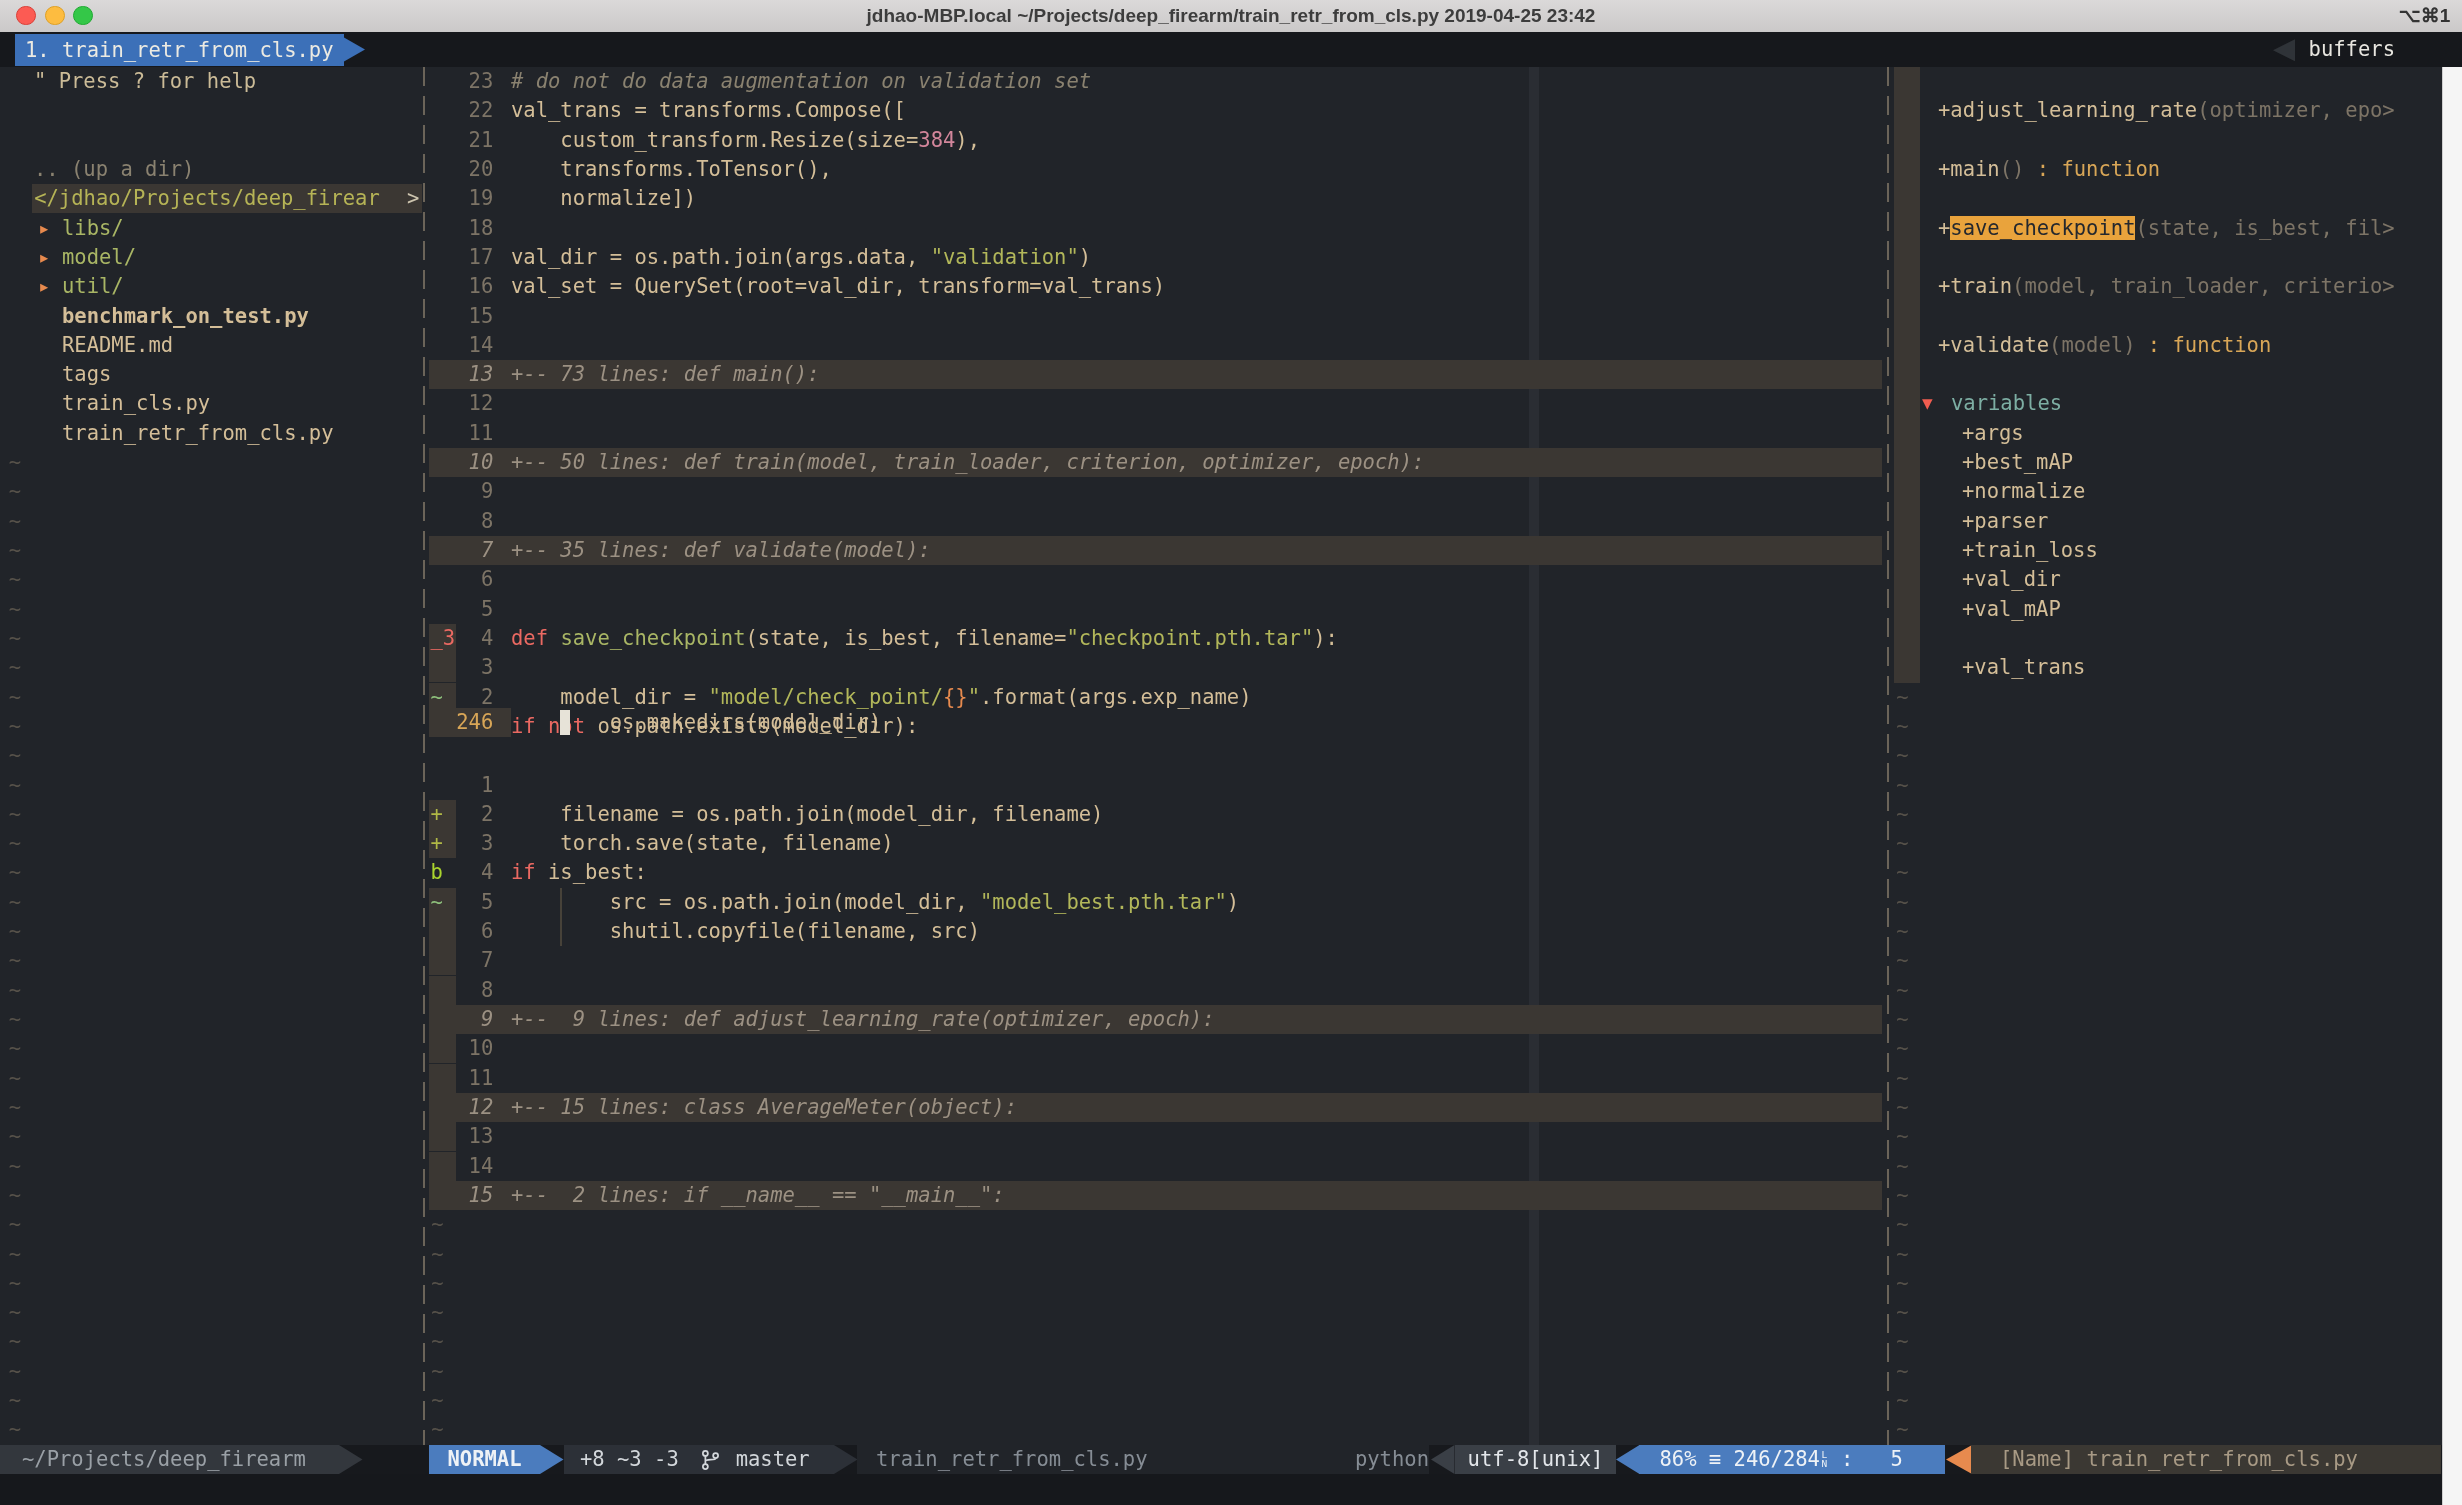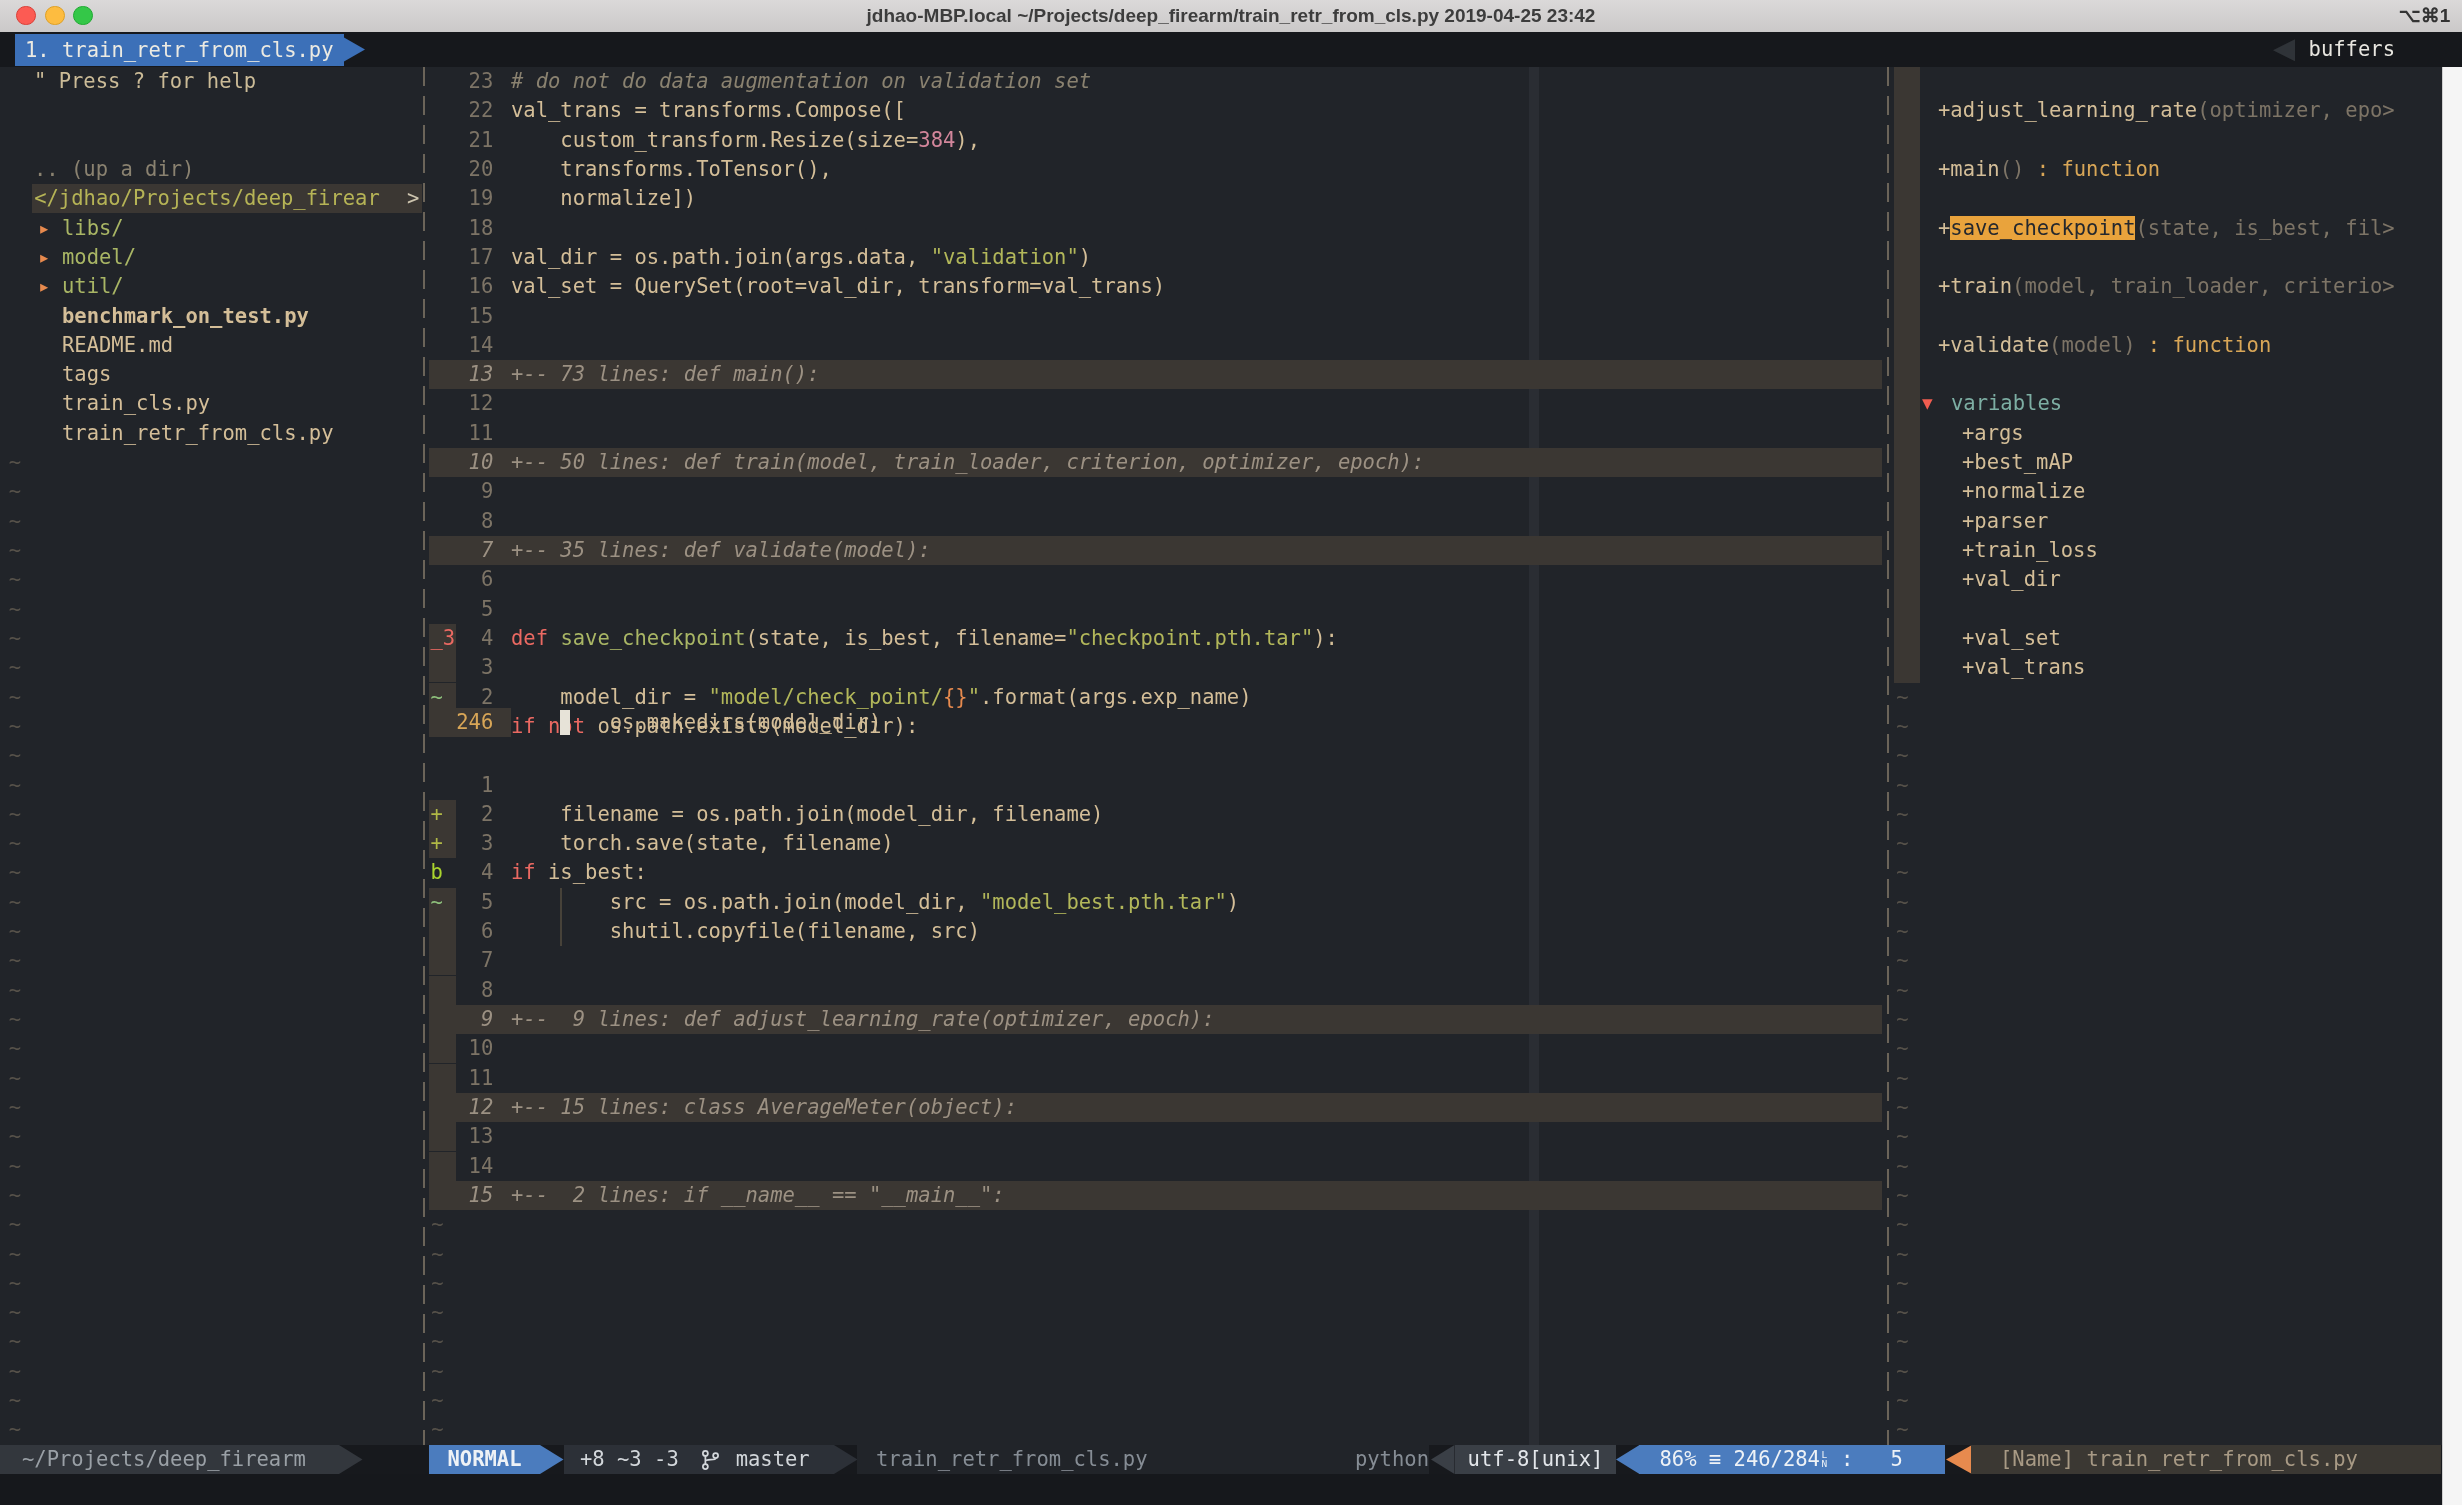--- a/index.html
+++ b/index.html
@@ -203,21 +203,21 @@
       <div class="row" style="top: 147px; width: 100%;"><div style="position: absolute; left: 44px; white-space: pre;"><span class="tg-name">+</span><span class="tg-hl">save_checkpoint</span><span class="tg-gray">(state, is_best, fil</span><span class="tg-gray">&gt;</span></div></div>
       <div class="row" style="top: 264px; width: 100%;"><div style="position: absolute; left: 44px; white-space: pre;"><span class="tg-name">+validate</span><span class="tg-gray">(model)</span><span class="tg-fn"> : function</span></div></div>
       <div class="row" style="top: 205px; width: 100%;"><div style="position: absolute; left: 44px; white-space: pre;"><span class="tg-name">+train</span><span class="tg-gray">(model, train_loader, criterio</span><span class="tg-gray">&gt;</span></div></div>
       <div class="row" style="top: 322px; width: 100%;"><span class="tg-tri" style="position: absolute; left: 28px;">▼</span><span class="tg-kind" style="position: absolute; left: 57px;">variables</span></div>
       <div class="row" style="top: 352px; width: 100%;"><span class="tg-name" style="position: absolute; left: 68px;">+args</span></div>
       <div class="row" style="top: 381px; width: 100%;"><span class="tg-name" style="position: absolute; left: 68px;">+best_mAP</span></div>
       <div class="row" style="top: 410px; width: 100%;"><span class="tg-name" style="position: absolute; left: 68px;">+normalize</span></div>
       <div class="row" style="top: 440px; width: 100%;"><span class="tg-name" style="position: absolute; left: 68px;">+parser</span></div>
       <div class="row" style="top: 469px; width: 100%;"><span class="tg-name" style="position: absolute; left: 68px;">+train_loss</span></div>
       <div class="row" style="top: 498px; width: 100%;"><span class="tg-name" style="position: absolute; left: 68px;">+val_dir</span></div>
-      <div class="row" style="top: 557px; width: 100%;"><span class="tg-name" style="position: absolute; left: 68px;">+val_set</span></div>
+      <div class="row" style="top: 528px; width: 100%;"><span class="tg-name" style="position: absolute; left: 68px;">+val_mAP</span></div>
       <div class="row" style="top: 586px; width: 100%;"><span class="tg-name" style="position: absolute; left: 68px;">+val_trans</span></div>
       <div class="row" style="top: 616px; width: 100%; left: 2.2px;"><span class="tilde">~</span></div>
       <div class="row" style="top: 645px; width: 100%; left: 2.2px;"><span class="tilde">~</span></div>
       <div class="row" style="top: 674px; width: 100%; left: 2.2px;"><span class="tilde">~</span></div>
       <div class="row" style="top: 704px; width: 100%; left: 2.2px;"><span class="tilde">~</span></div>
       <div class="row" style="top: 733px; width: 100%; left: 2.2px;"><span class="tilde">~</span></div>
       <div class="row" style="top: 762px; width: 100%; left: 2.2px;"><span class="tilde">~</span></div>
       <div class="row" style="top: 791px; width: 100%; left: 2.2px;"><span class="tilde">~</span></div>
       <div class="row" style="top: 821px; width: 100%; left: 2.2px;"><span class="tilde">~</span></div>
       <div class="row" style="top: 850px; width: 100%; left: 2.2px;"><span class="tilde">~</span></div>

